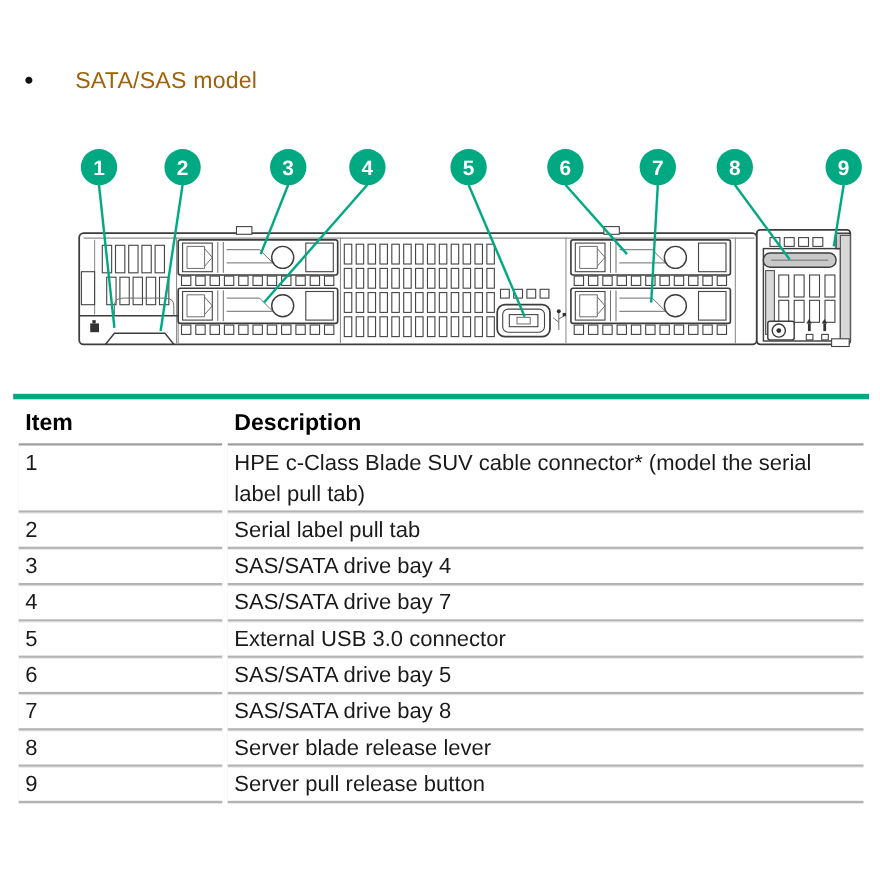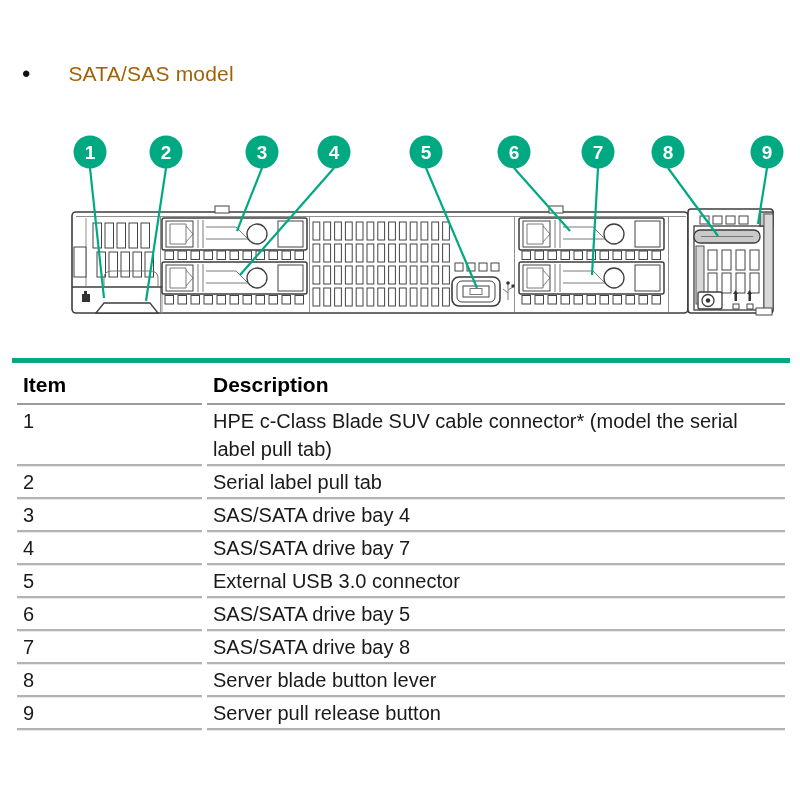--- a/index.html
+++ b/index.html
@@ -305,21 +305,21 @@
         <tr>
           <td>6</td>
           <td class="desc">SAS/SATA drive bay 5</td>
         </tr>
         <tr>
           <td>7</td>
           <td class="desc">SAS/SATA drive bay 8</td>
         </tr>
         <tr>
           <td>8</td>
-          <td class="desc">Server blade button lever</td>
+          <td class="desc">Server blade release lever</td>
         </tr>
         <tr>
           <td>9</td>
           <td class="desc">Server pull release button</td>
         </tr>
       </tbody>
     </table>
   </div>
 
 </div>

